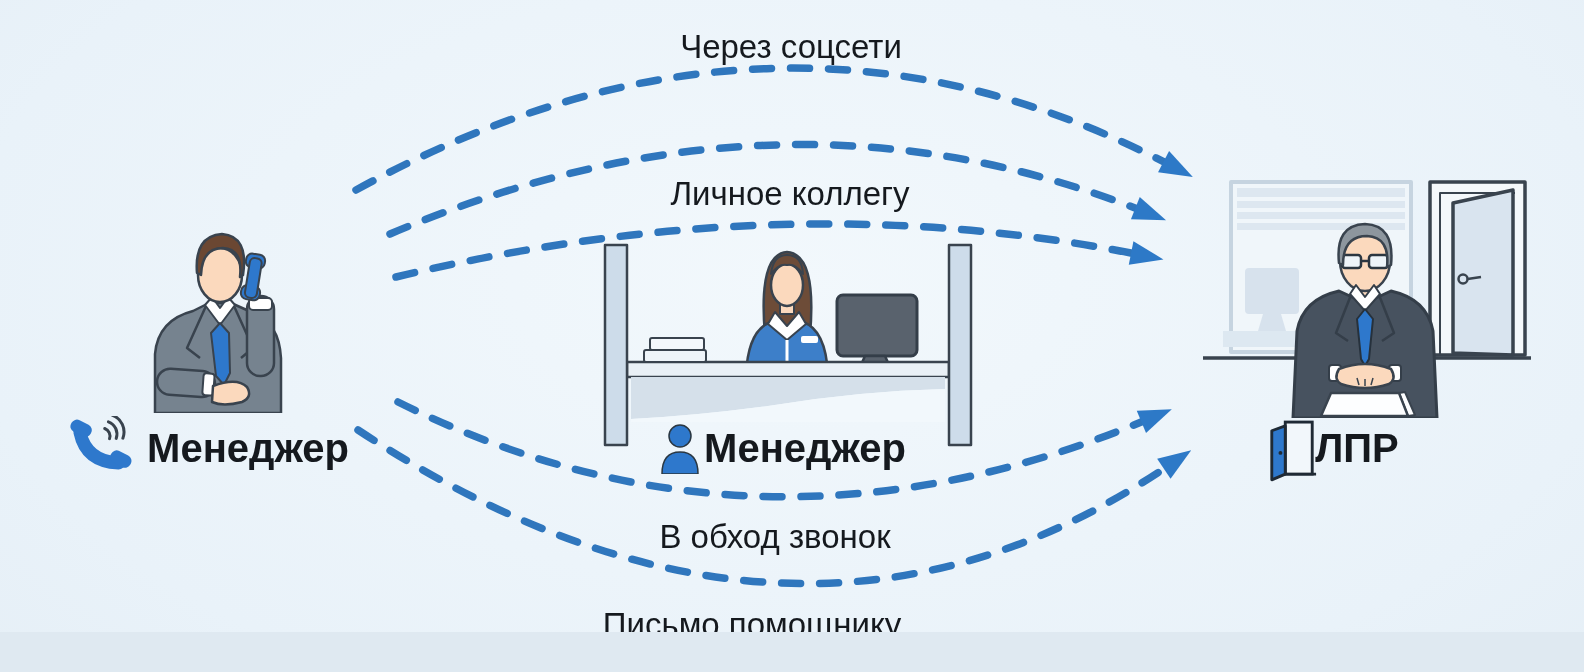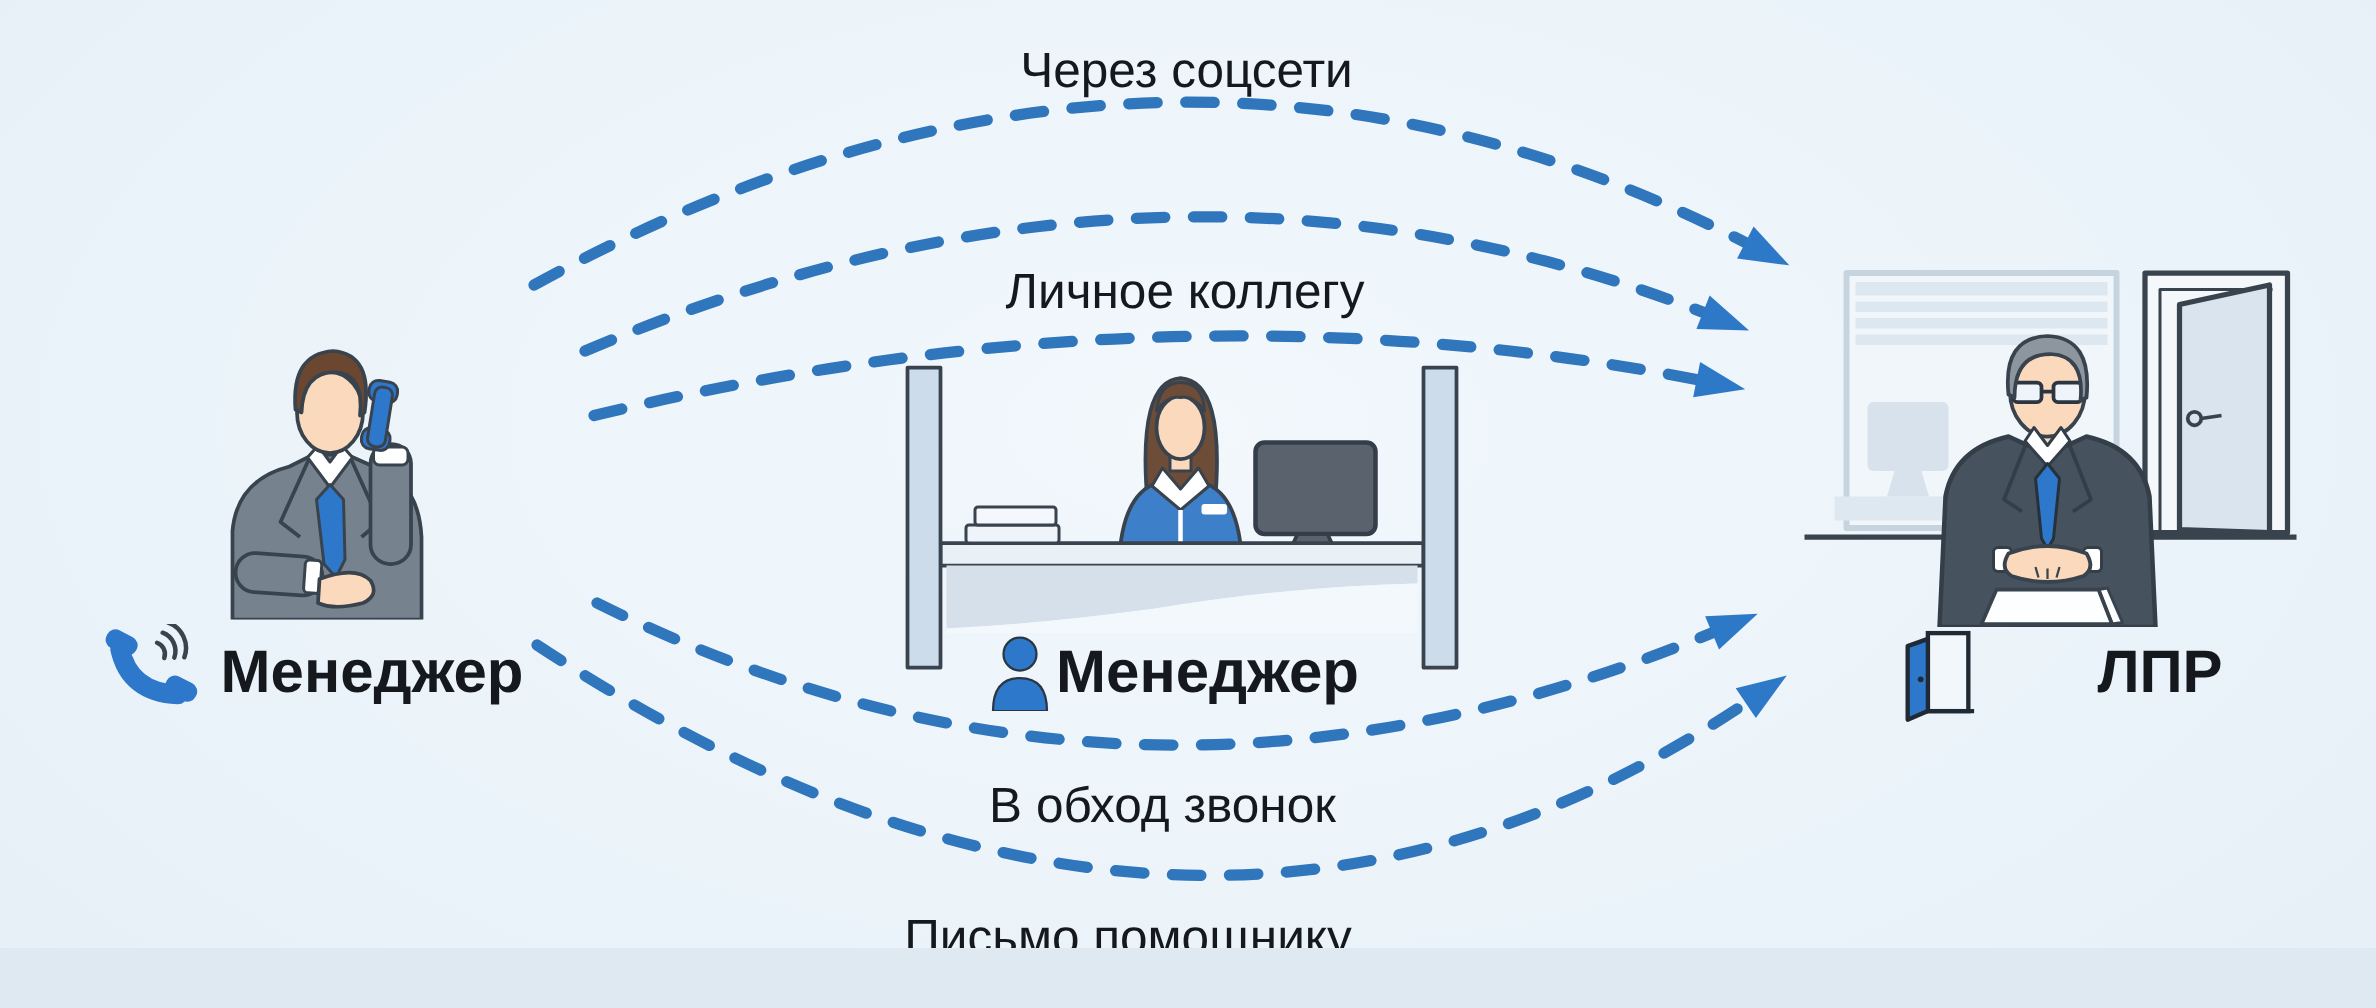--- a/index.html
+++ b/index.html
@@ -165,15 +165,15 @@
   <div class="node-label" style="left:805px;top:426px">Менеджер</div>
 
   <div class="badge-icon" style="left:1266px;top:418px">
     <svg width="52" height="64" viewBox="0 0 54 66">
       <path d="M10,58 L52,58" stroke="#1f2a35" stroke-width="3"></path>
       <rect x="20" y="4" width="28" height="54" fill="#f2f7fb" stroke="#1f2a35" stroke-width="3"></rect>
       <path d="M20,8 L6,13 L6,64 L20,58 Z" fill="#2e78cc" stroke="#1f2a35" stroke-width="3" stroke-linejoin="round"></path>
       <circle cx="15" cy="36" r="2" fill="#1f2a35"></circle>
     </svg>
   </div>
-  <div class="node-label" style="left:1440px;top:426px">ЛПР</div>
+  <div class="node-label" style="left:1357px;top:426px">ЛПР</div>
 
 </div>
 
 </body></html>

